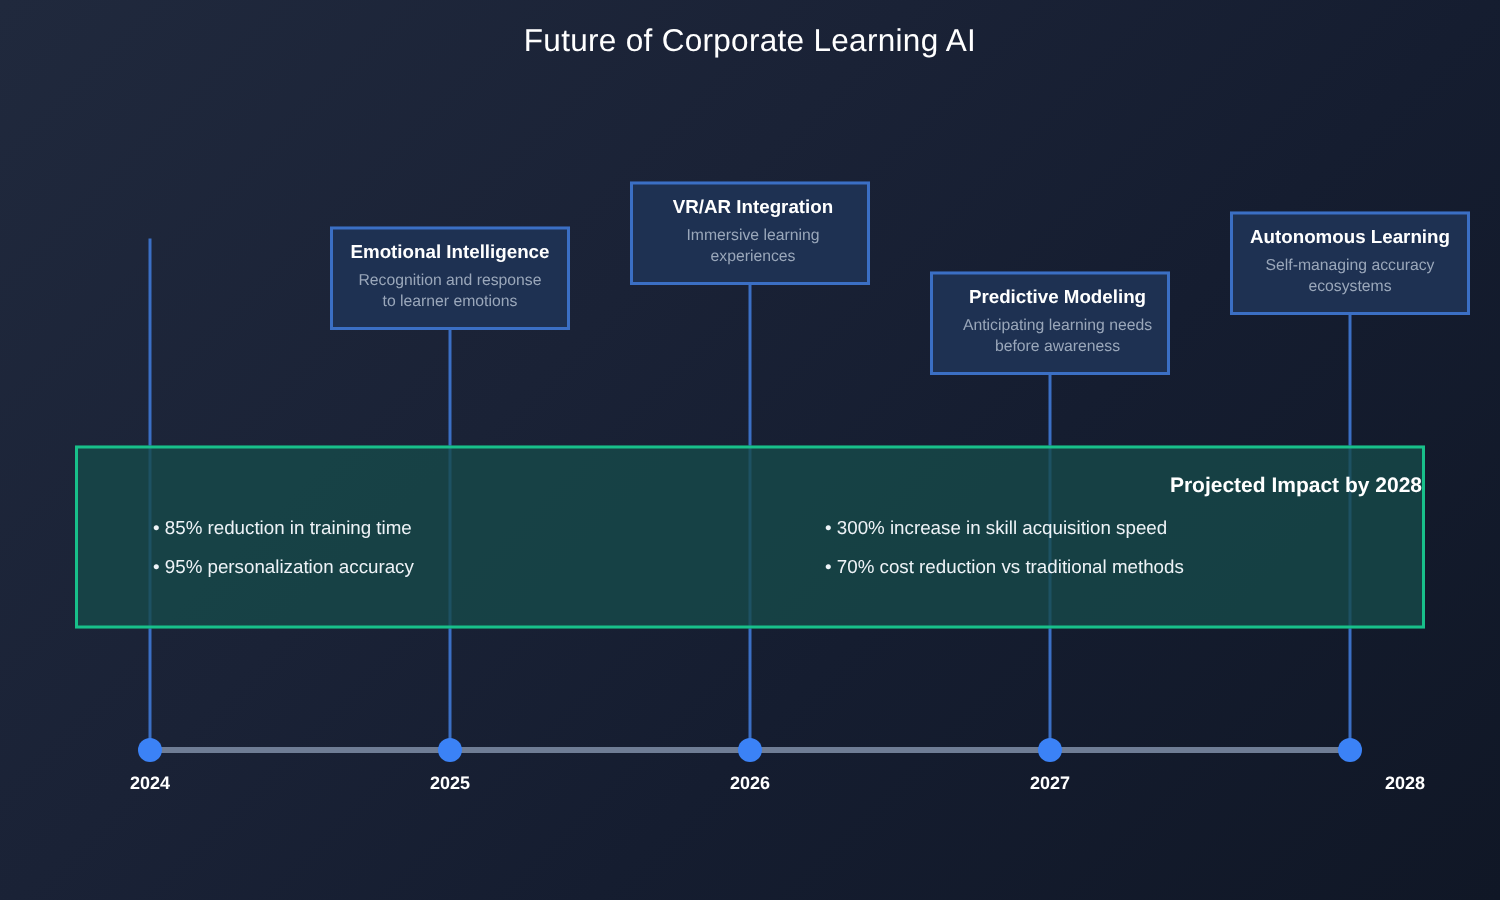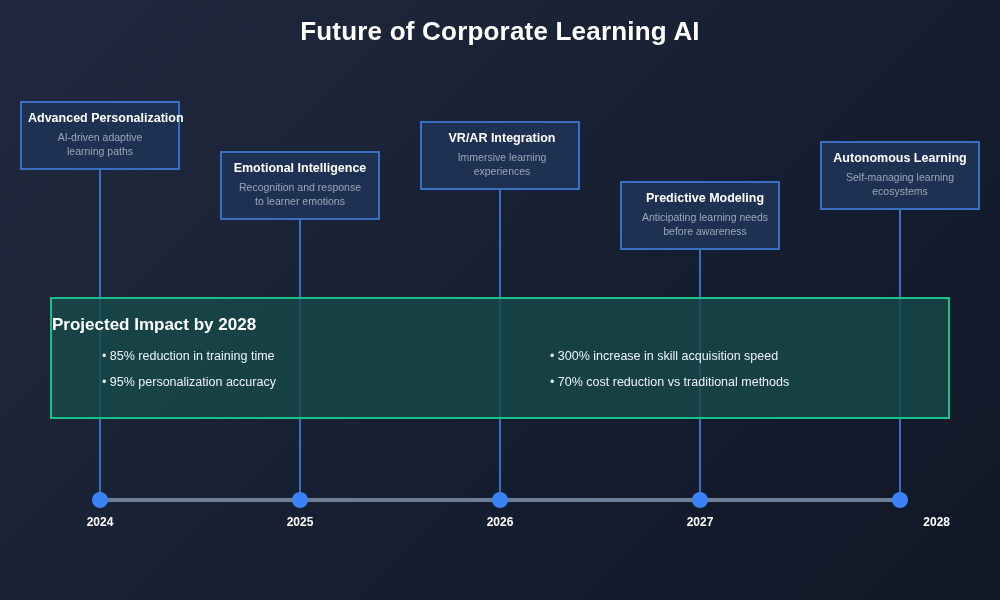--- a/index.html
+++ b/index.html
@@ -22,22 +22,22 @@
     overflow: hidden;
   }
 
   
   #page-title {
     position: absolute;
     left: 0;
     top: 16px;
     width: 1000px;
     text-align: center;
-    font-size: 26px;
-    font-weight: bold;
+    font-size: 21px;
+    font-weight: normal;
     color: #ffffff;
     letter-spacing: 0.2px;
   }
 
   
   .milestone-card {
     position: absolute;
     box-sizing: border-box;
     width: 160px;
     background: #1e3152;
@@ -71,22 +71,22 @@
     position: absolute;
     left: 50px;
     top: 297px;
     width: 900px;
     height: 122px;
     box-sizing: border-box;
     background: rgba(23, 74, 74, 0.80);
     border: 2px solid #18c08a;
   }
   #impact-title {
-    text-align: left;
-    font-size: 17px;
+    text-align: right;
+    font-size: 14px;
     font-weight: bold;
     color: #ffffff;
     margin-top: 16px;
   }
   .impact-columns {
     display: flex;
     margin-top: 14px;
   }
   .impact-col {
     flex: 1 1 50%;
@@ -134,25 +134,20 @@
 <div id="stage">
 
   <div id="page-title">Future of Corporate Learning AI</div>
 
   <div class="connector" style="left:99px; top:159px; height:341px;"></div>
   <div class="connector" style="left:299px; top:209px; height:291px;"></div>
   <div class="connector" style="left:499px; top:179px; height:321px;"></div>
   <div class="connector" style="left:699px; top:239px; height:261px;"></div>
   <div class="connector" style="left:899px; top:199px; height:301px;"></div>
 
-  <div class="milestone-card" style="left:20px; top:101px;">
-    <div class="milestone-title">Advanced Personalization</div>
-    <div class="milestone-desc">AI-driven adaptive</div>
-    <div class="milestone-desc">learning paths</div>
-  </div>
 
   <div class="milestone-card" style="left:220px; top:151px;">
     <div class="milestone-title">Emotional Intelligence</div>
     <div class="milestone-desc">Recognition and response</div>
     <div class="milestone-desc">to learner emotions</div>
   </div>
 
   <div class="milestone-card" style="left:420px; top:121px;padding-left:10px;">
     <div class="milestone-title">VR/AR Integration</div>
     <div class="milestone-desc">Immersive learning</div>
@@ -160,21 +155,21 @@
   </div>
 
   <div class="milestone-card" style="left:620px; top:181px;padding-left:16px;">
     <div class="milestone-title">Predictive Modeling</div>
     <div class="milestone-desc">Anticipating learning needs</div>
     <div class="milestone-desc">before awareness</div>
   </div>
 
   <div class="milestone-card" style="left:820px; top:141px;">
     <div class="milestone-title">Autonomous Learning</div>
-    <div class="milestone-desc">Self-managing learning</div>
+    <div class="milestone-desc">Self-managing accuracy</div>
     <div class="milestone-desc">ecosystems</div>
   </div>
 
   <div id="impact-panel">
     <div id="impact-title">Projected Impact by 2028</div>
     <div class="impact-columns">
       <div class="impact-col">
         <div class="impact-item">• 85% reduction in training time</div>
         <div class="impact-item">• 95% personalization accuracy</div>
       </div>

